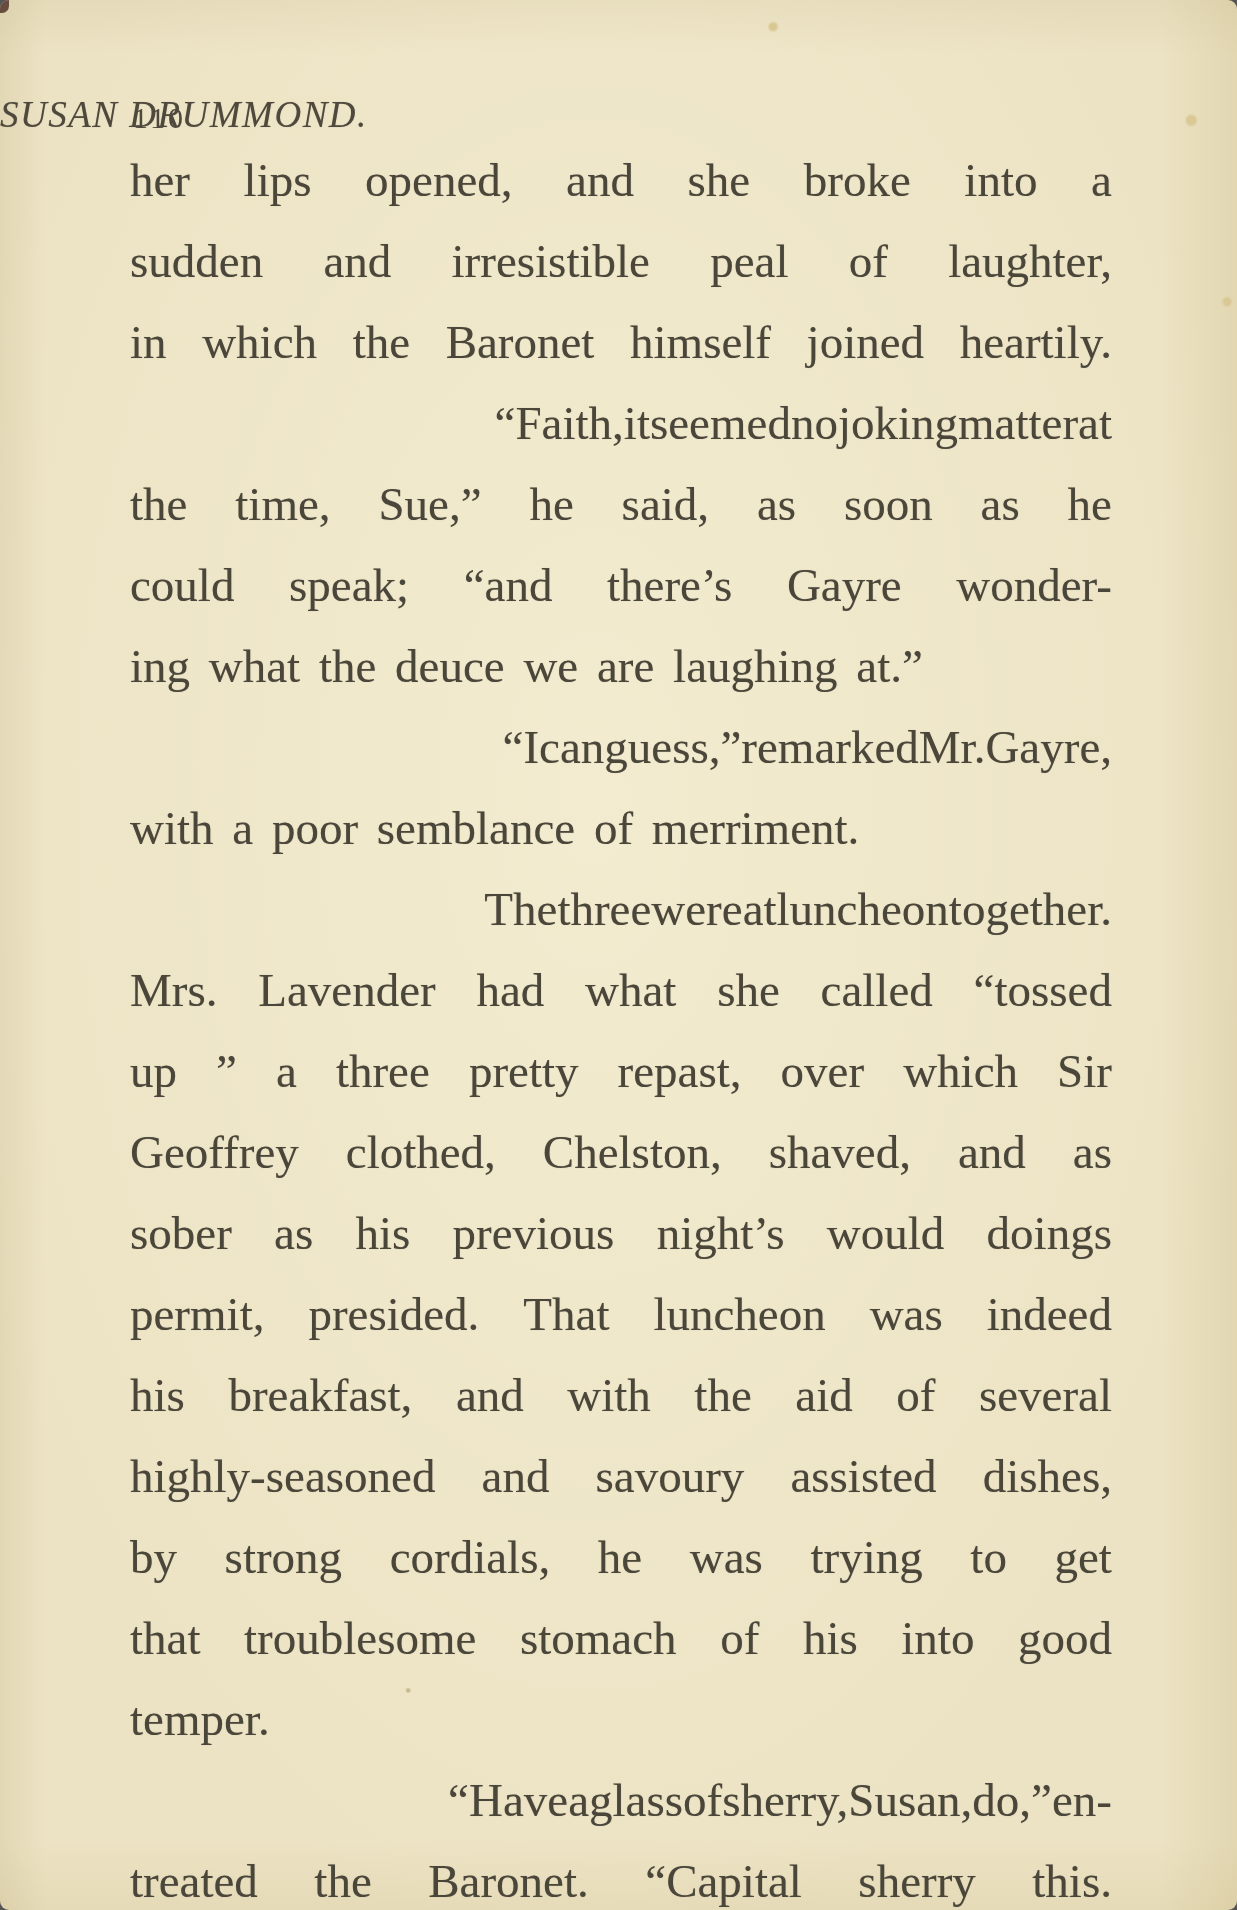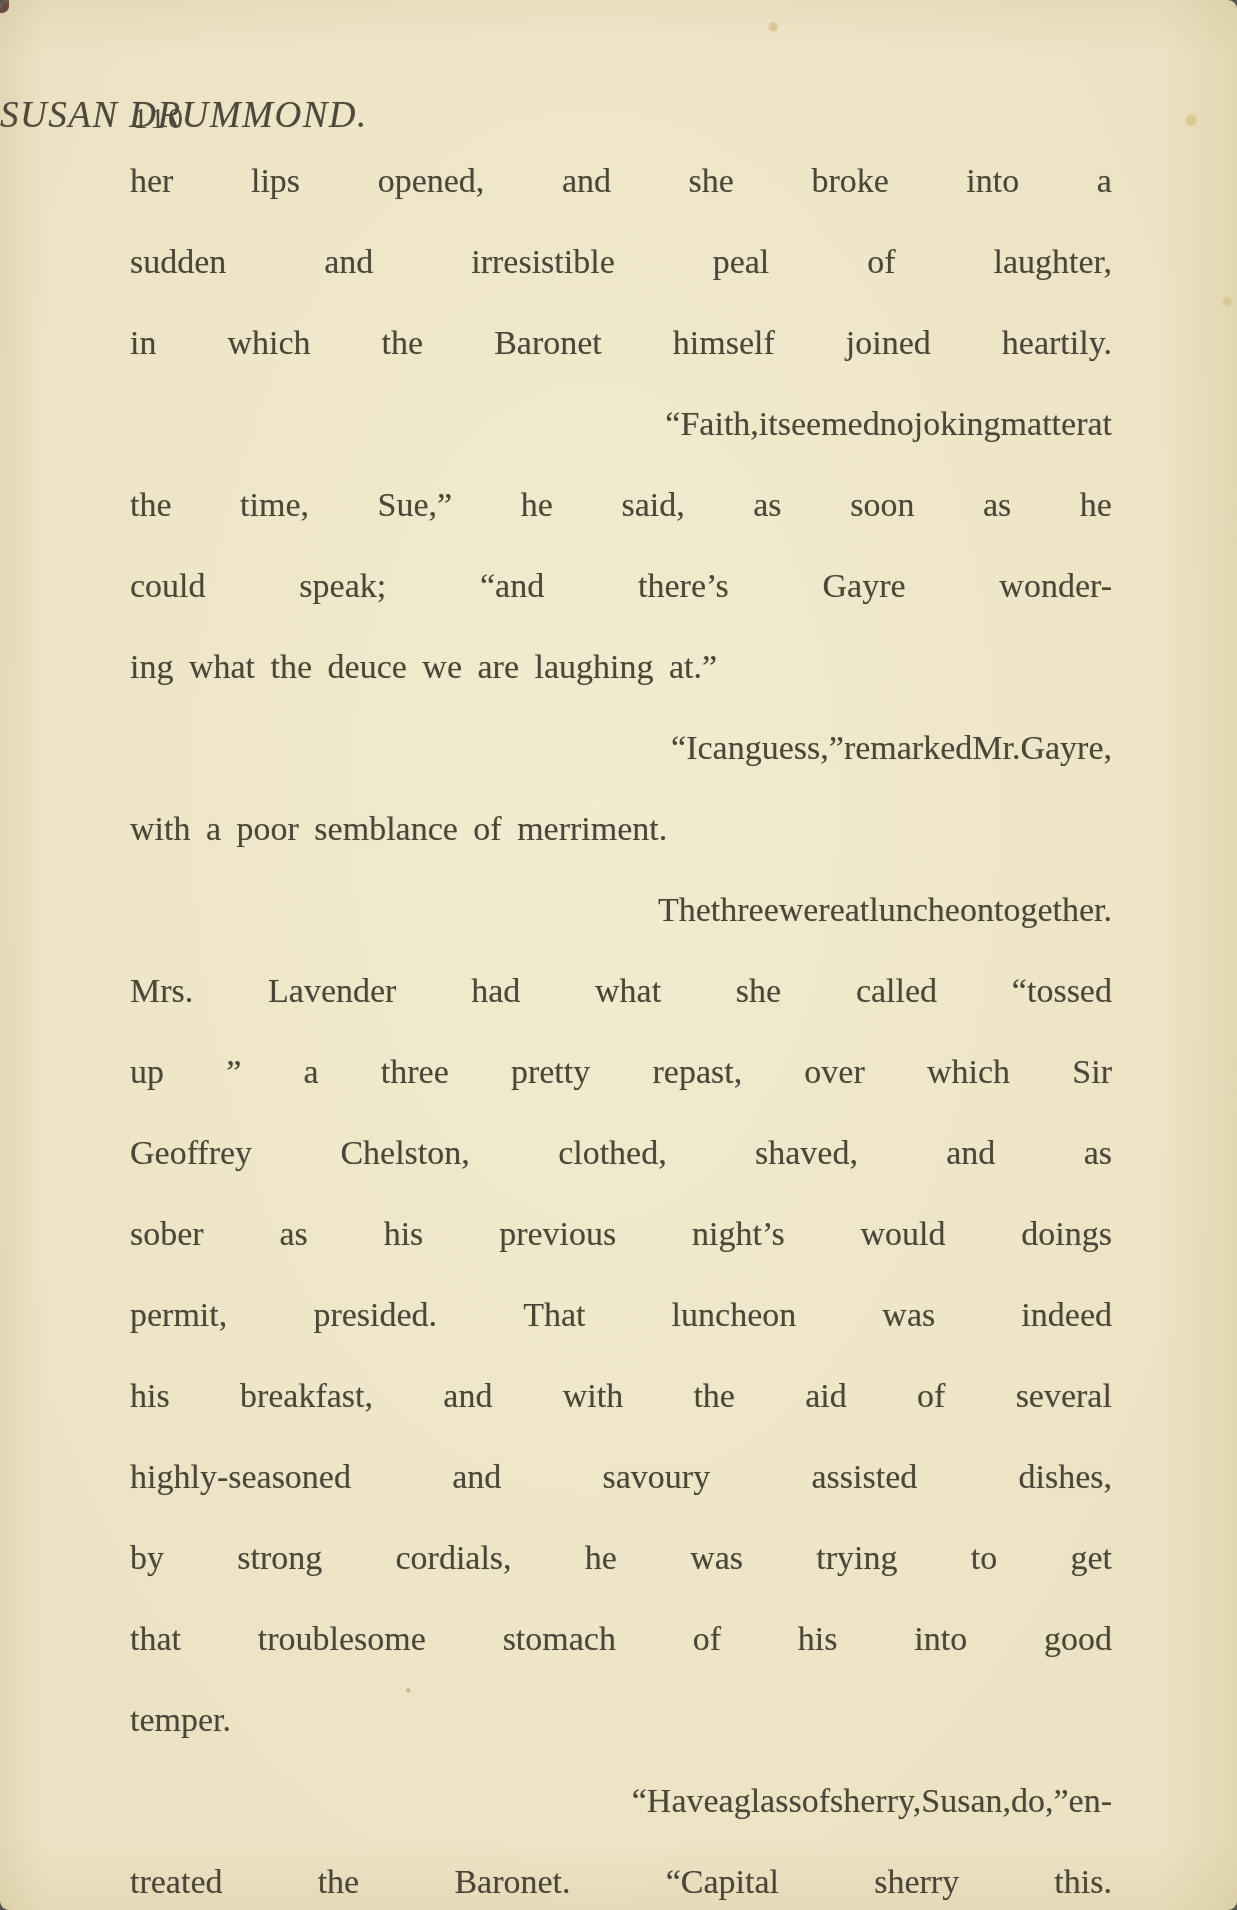--- a/index.html
+++ b/index.html
@@ -54,21 +54,21 @@
     position:absolute;
     top:140px;
     left:130px;
     width:982px;
     color:#4a463a;
     text-shadow:0 0 1px rgba(74,70,58,0.30);
   }
   .line{
     height:81px;
     line-height:81px;
-    font-size:34px;
+    font-size:47px;
     word-spacing:7px;
     white-space:pre;
   }
   .line.justify{
     display:flex;
     justify-content:space-between;
     white-space:normal;
     word-spacing:normal;
   }
   .line.indent{
@@ -176,22 +176,22 @@
         <span>a</span>
         <span>three</span>
         <span>pretty</span>
         <span>repast,</span>
         <span>over</span>
         <span>which</span>
         <span>Sir</span>
       </div>
       <div class="line justify">
         <span>Geoffrey</span>
+        <span>clothed,</span>
         <span>Chelston,</span>
-        <span>clothed,</span>
         <span>shaved,</span>
         <span>and</span>
         <span>as</span>
       </div>
       <div class="line justify">
         <span>sober</span>
         <span>as</span>
         <span>his</span>
         <span>previous</span>
         <span>night’s</span>

